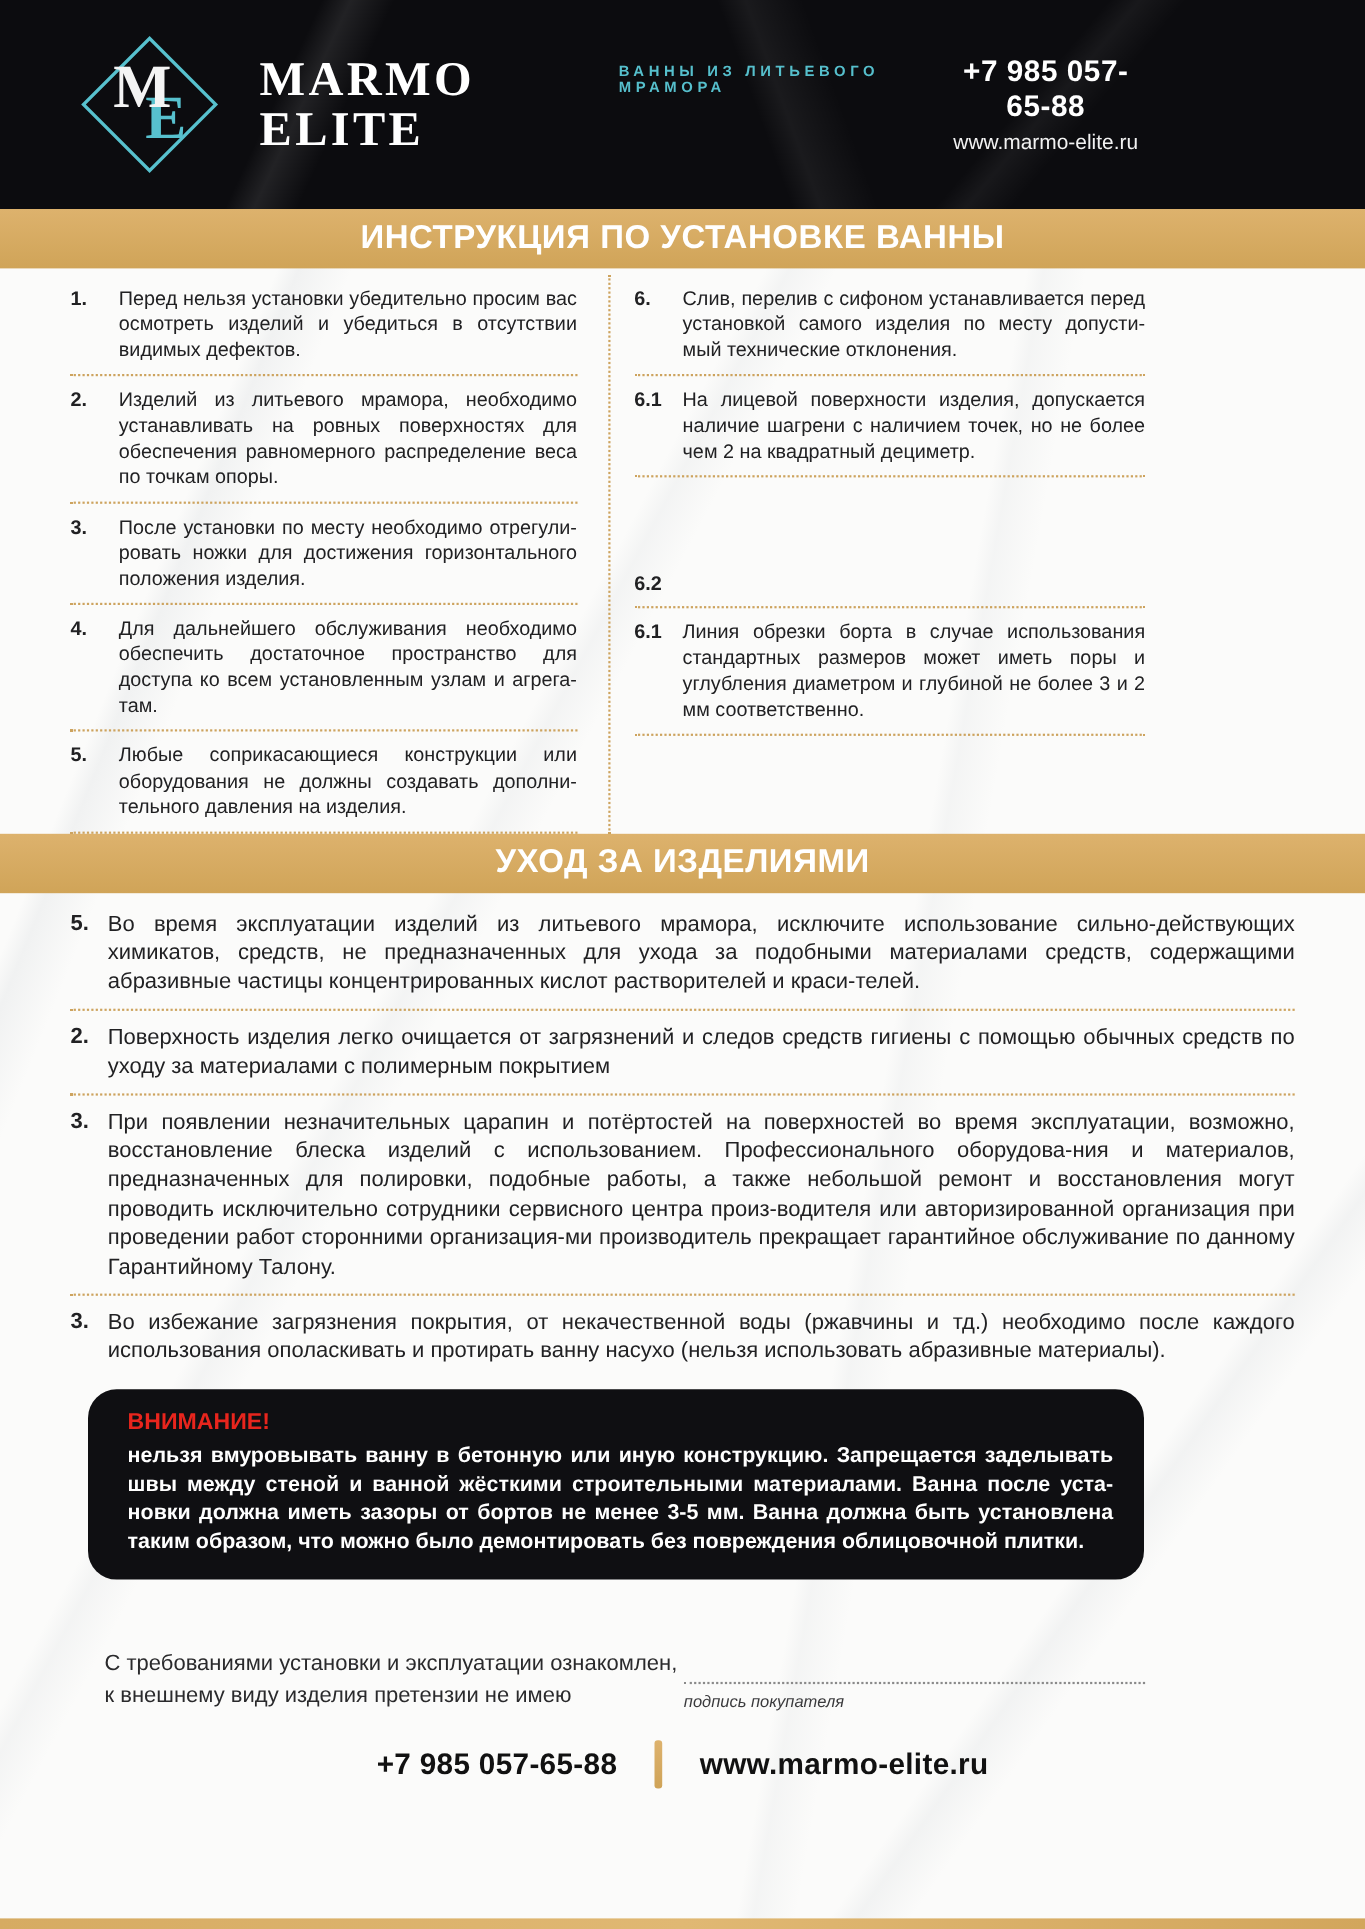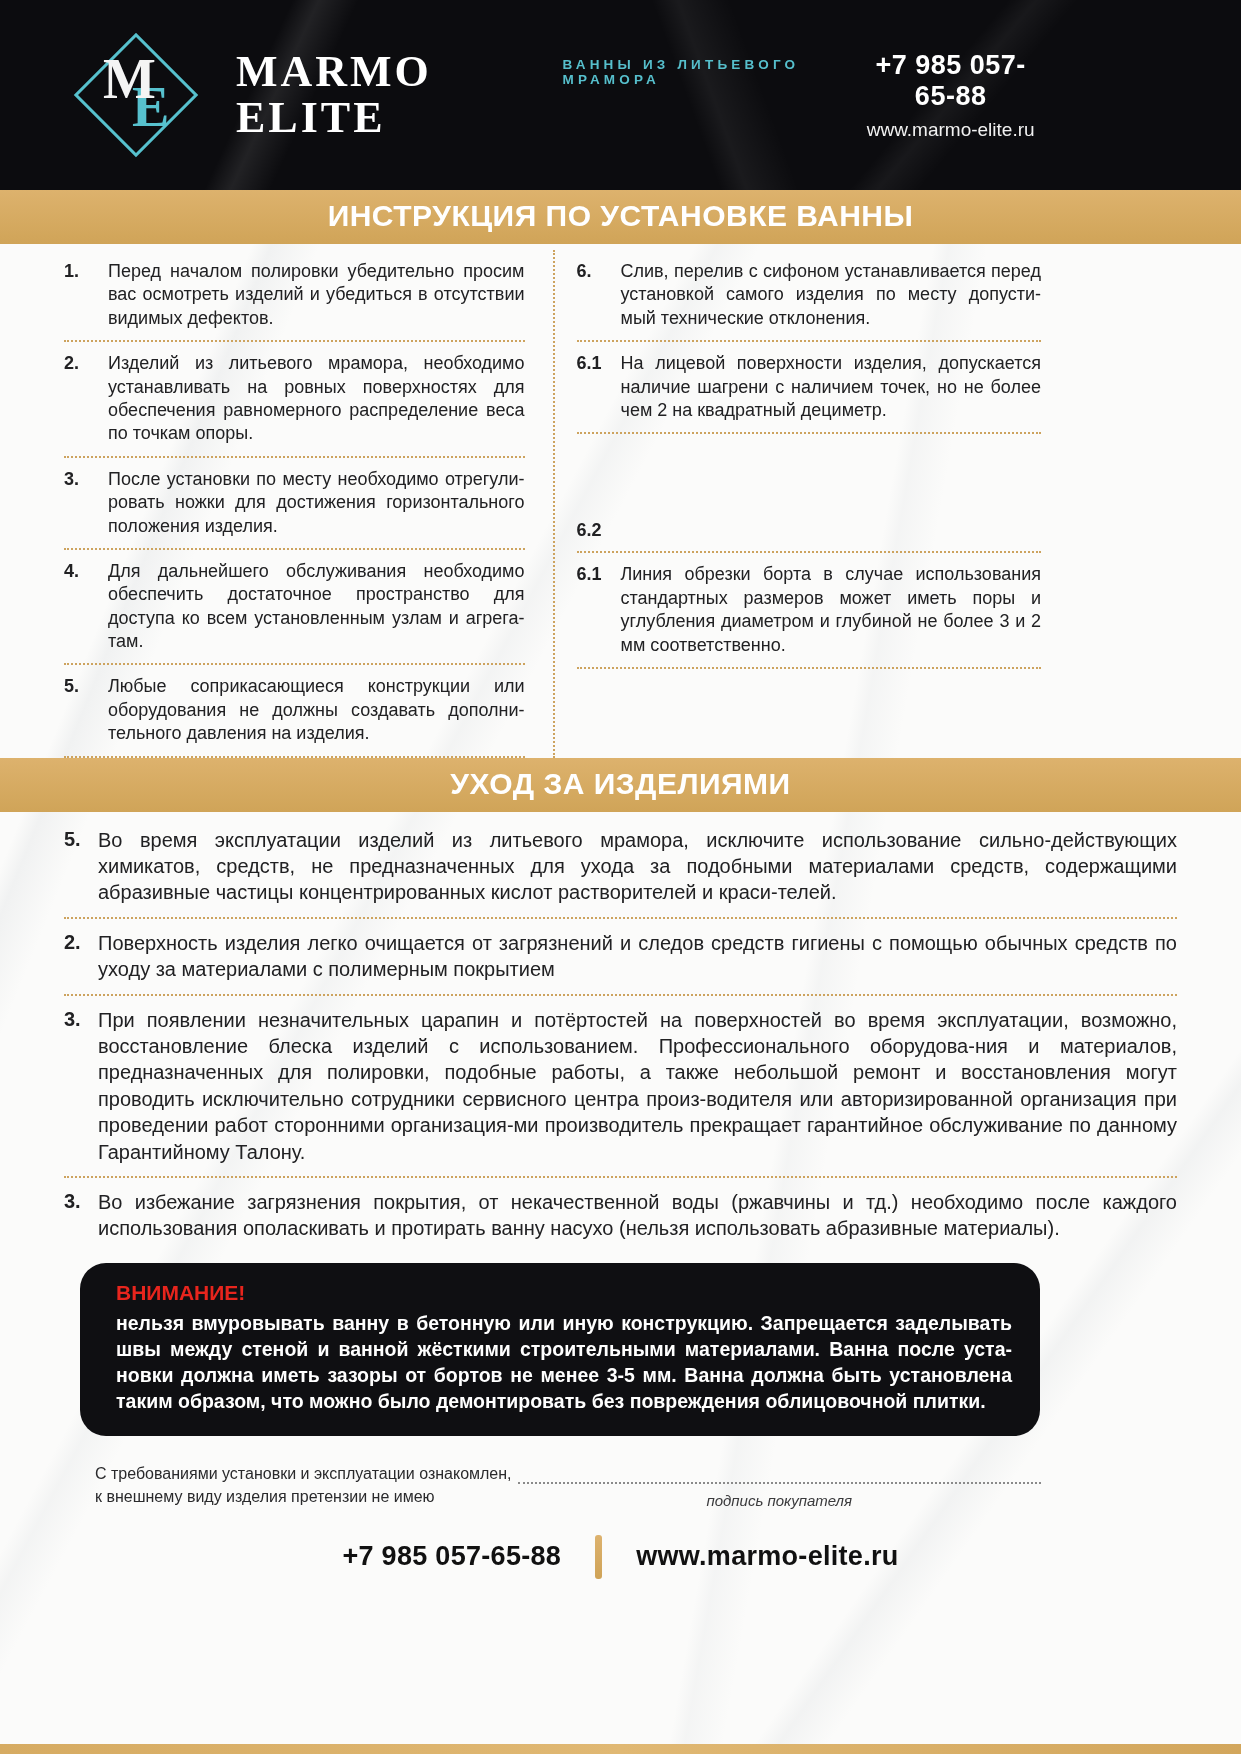--- a/index.html
+++ b/index.html
@@ -86,24 +86,24 @@
     margin:10px 201px 0 80px;
     background:#0f0f12;
     border-radius:26px;
     padding:18px 28px 22px 36px;
   }
   .warning-label { color:#e8251d; font-weight:bold; font-size:21px; margin-bottom:5px; }
   .warning-text  { color:#ffffff; font-weight:bold; font-size:19.5px; line-height:1.34; text-align:justify; }
 
   
   .signature { display:flex; margin:26px 200px 0 95px; align-items:flex-end; }
-  .sig-text { font-size:16px; line-height:1.45; color:#2a2a2c; white-space:nowrap; }
+  .sig-text { font-size:20px; line-height:1.45; color:#2a2a2c; white-space:nowrap;margin-top:36px; }
   .sig-line-wrap { flex:1; margin-left:6px; }
   .sig-line { border-bottom:2px dotted #8a8a8a; height:1px; margin-bottom:2px; }
-  .sig-caption { text-align:center; font-style:italic; font-size:15px; color:#3a3a3c; padding-top:6px; }
+  .sig-caption { text-align:left; font-style:italic; font-size:15px; color:#3a3a3c; padding-top:6px; }
 
   
   .footer { display:flex; justify-content:center; align-items:center; gap:34px; margin-top:26px; }
   .footer-phone, .footer-site { font-weight:bold; font-size:27px; color:#111; letter-spacing:0.3px; }
   .footer-divider { width:7px; height:44px; background:linear-gradient(180deg,#ddb26d,#cfa357); border-radius:3px; }
 
   .bottom-strip {
     position:absolute; left:0; bottom:0; width:100%; height:10px;
     background:linear-gradient(90deg,#d6ab62,#e0b873,#d2a65c);
   }
@@ -129,21 +129,21 @@
     </div>
   </div>
 
   <div class="banner">ИНСТРУКЦИЯ ПО УСТАНОВКЕ ВАННЫ</div>
 
   <div class="columns">
     <div class="col col-left">
 
       <div class="item">
         <span class="num">1.</span>
-        <p class="txt">Перед началом полировки убедительно просим вас осмотреть изделий и убедиться в отсутствии видимых дефектов.</p>
+        <p class="txt">Перед нельзя установки убедительно просим вас осмотреть изделий и убедиться в отсутствии видимых дефектов.</p>
       </div>
       <div class="item">
         <span class="num">2.</span>
         <p class="txt">Изделий из литьевого мрамора, необходимо устанавливать на ровных поверхностях для обеспечения равномерного распределение веса по точкам опоры.</p>
       </div>
       <div class="item">
         <span class="num">3.</span>
         <p class="txt">После установки по месту необходимо отрегули-ровать ножки для достижения горизонтального положения изделия.</p>
       </div>
       <div class="item">

